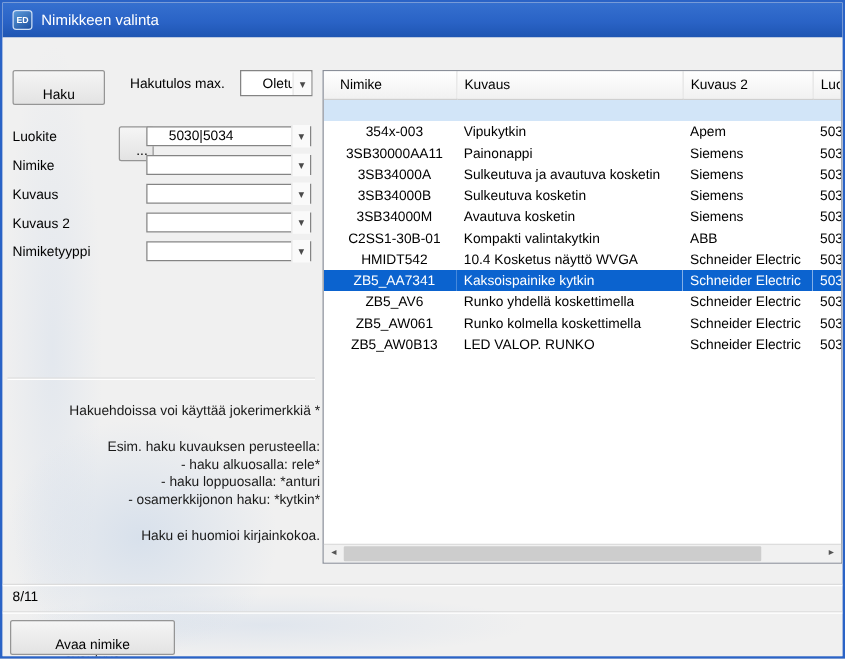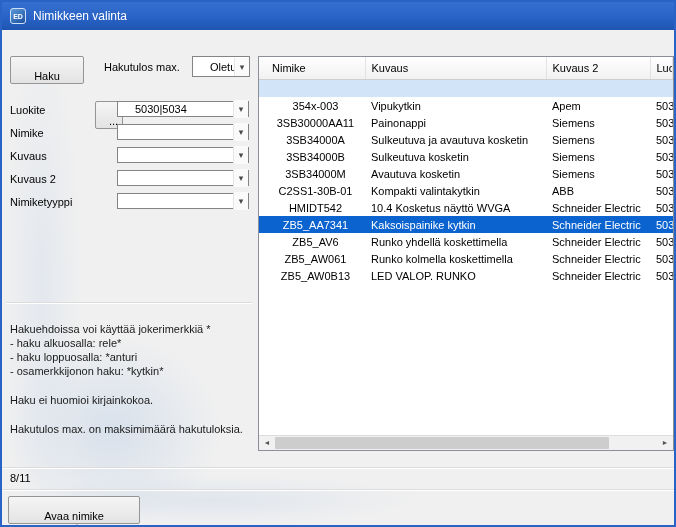--- a/index.html
+++ b/index.html
@@ -42,21 +42,21 @@
   }
   .lbl{position:absolute;white-space:nowrap;}
   .combo{
     position:absolute;height:16px;background:#fff;
     border:1px solid #848484;display:flex;align-items:center;
   }
   .combo .cval{flex:1;padding:0 17px;white-space:nowrap;overflow:hidden;}
   .combo .carrow{width:15px;text-align:center;color:#4a4a4a;font-size:9px;border-left:1px solid #e6e6e6;background:#fafafa;line-height:18px;}
   .divider{position:absolute;height:0;border-top:1px solid #dcdcdc;border-bottom:1px solid #ffffff;}
   .help{position:absolute;left:8px;top:292px;width:246px;color:#1a1a1a;}
-  .help div{line-height:14px;margin:0;white-space:nowrap;}
+  .help div{line-height:14px;margin:0;white-space:nowrap;text-align:right;}
   .help .mt{margin-top:15px;}
   
   .table-area{
     position:absolute;left:256px;right:0;top:26px;bottom:74px;
     background:#fff;border:1px solid #8a8f99;overflow:hidden;
   }
   table{border-collapse:collapse;width:100%;table-layout:fixed;}
   th{
     height:22px;font-weight:normal;text-align:left;
     background:linear-gradient(#ffffff,#f1f1f1);
@@ -135,25 +135,25 @@
     <span class="lbl" style="left:8px;top:166px;">Nimiketyyppi</span>
     <div class="combo" style="left:115px;top:163px;width:132px;">
       <span class="cval"></span>
       <span class="carrow">▾</span>
     </div>
 
     <div class="divider" style="left:4px;width:246px;top:272px;"></div>
 
     <div class="help">
       <div>Hakuehdoissa voi käyttää jokerimerkkiä *</div>
+      <div class="mt">Esim. haku kuvauksen perusteella:</div>
       <div> - haku alkuosalla: rele*</div>
       <div> - haku loppuosalla: *anturi</div>
       <div> - osamerkkijonon haku: *kytkin*</div>
       <div class="mt">Haku ei huomioi kirjainkokoa.</div>
-      <div class="mt">Hakutulos max. on maksimimäärä hakutuloksia.</div>
     </div>
 
     <div class="table-area">
       <table>
         <colgroup>
           <col style="width:106px">
             <col style="width:181px">
             <col style="width:104px">
             <col>
         </colgroup>

